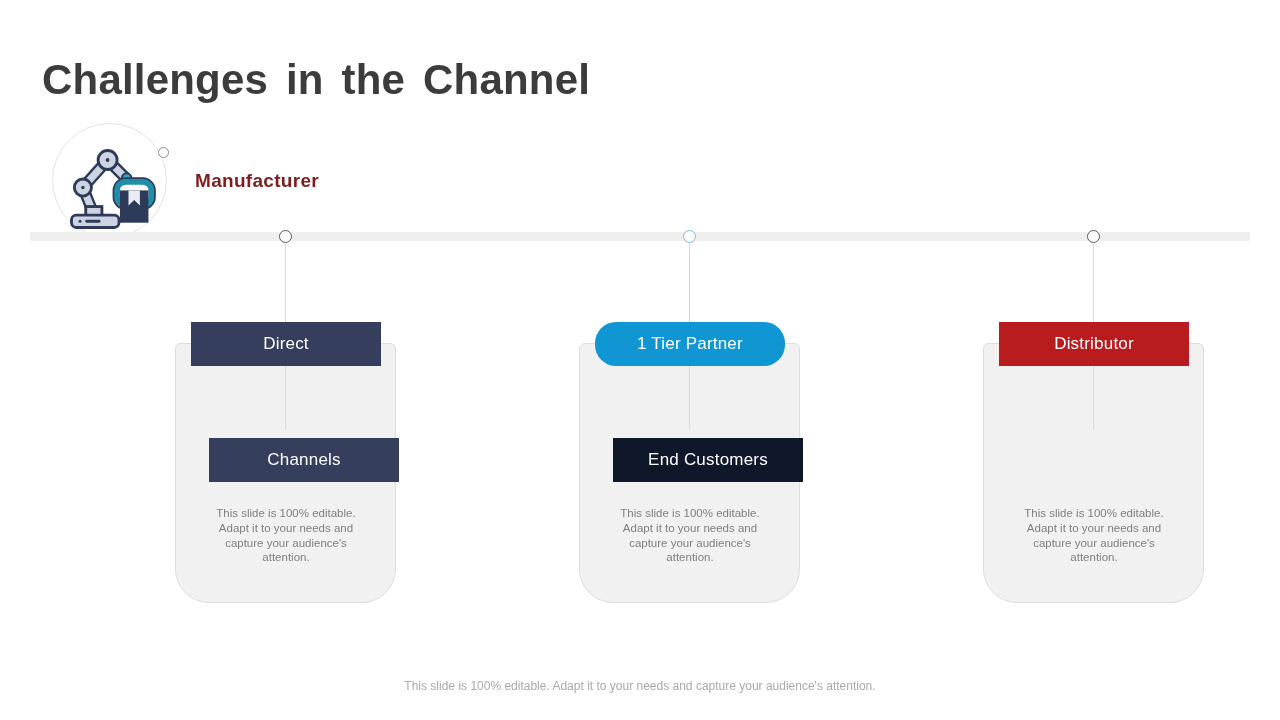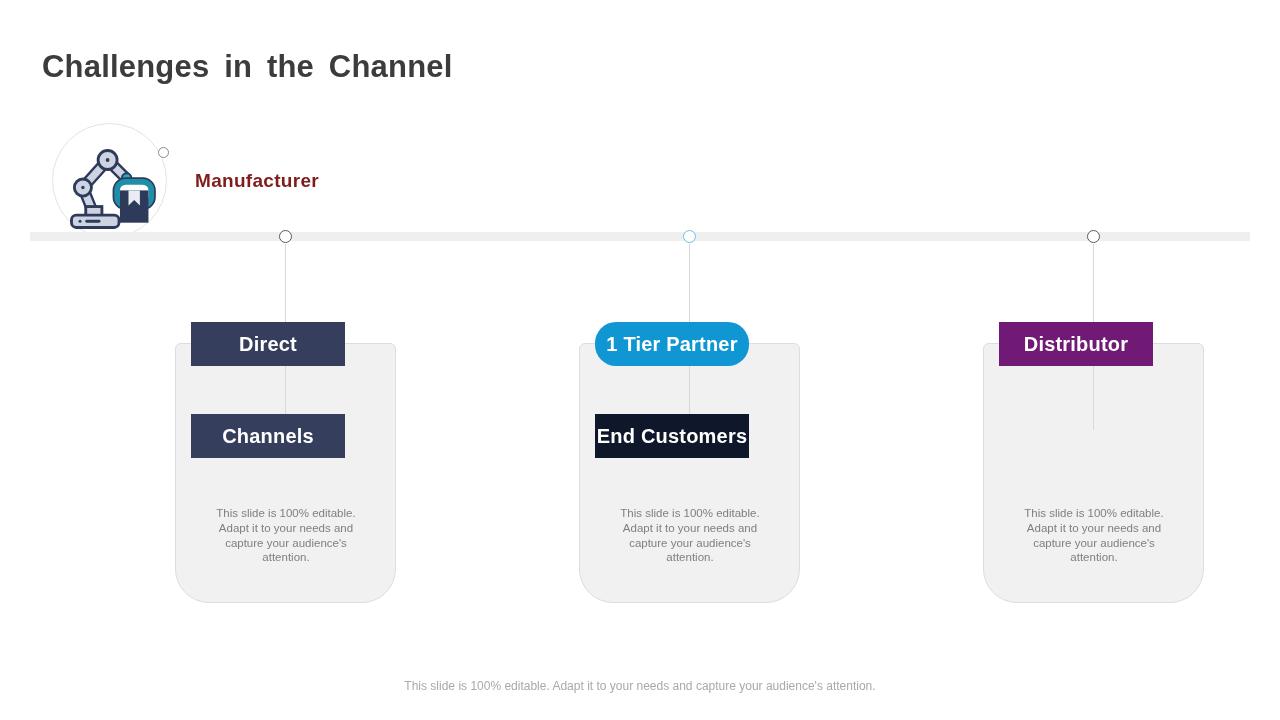--- a/index.html
+++ b/index.html
@@ -2,21 +2,21 @@
 <html><head>
 <meta charset="utf-8">
 <style>
   html,body{margin:0;padding:0;}
   body{
     width:1280px;height:720px;position:relative;overflow:hidden;
     background:#ffffff;font-family:"Liberation Sans","DejaVu Sans",sans-serif;
   }
   .slide-title{
     position:absolute;left:42px;top:28px;
-    font-size:31px;color:#3c3c3c;word-spacing:6px;letter-spacing:.2px;
+    font-size:42px;color:#3c3c3c;word-spacing:6px;letter-spacing:.2px;
   }
   
   .arc-circle{
     position:absolute;left:52px;top:123px;width:113px;height:113px;
     border:1px solid #e3e3e3;border-radius:50%;background:transparent;
   }
   .arc-dot{
     position:absolute;left:158px;top:147px;width:9px;height:9px;
     border:1.5px solid #8a8a8a;border-radius:50%;background:#fff;z-index:3;
   }
@@ -41,26 +41,26 @@
   .vline{
     position:absolute;left:110px;top:14px;width:1px;height:186px;
     background:#d8d8d8;z-index:2;
   }
   .card{
     position:absolute;left:0;top:113px;width:219px;height:258px;
     background:#f1f1f2;border:1px solid #ddd;
     border-radius:6px 6px 34px 34px;z-index:1;
   }
   .label-box{
-    position:absolute;left:16px;width:154px;height:44px;z-index:3;
-    color:#fff;font-size:20px;font-weight:bold;text-align:center;line-height:44px;
+    position:absolute;left:16px;width:190px;height:44px;z-index:3;
+    color:#fff;font-size:17px;font-weight:normal;text-align:center;line-height:44px;
     letter-spacing:.2px;
   }
   .label-box.top{top:92px;}
-  .label-box.bottom{top:184px;}
+  .label-box.bottom{top:208px;margin-left:18px;}
   .card-body{
     position:absolute;left:28px;top:276px;width:166px;z-index:3;
     font-size:11.5px;line-height:14.8px;color:#7f7f7f;text-align:center;
   }
   .footer-note{
     position:absolute;left:0;top:679px;width:1280px;text-align:center;
     font-size:12px;color:#a9a9a9;
   }
 </style>
 </head>
@@ -117,17 +117,17 @@
   <div class="node-circle blue"></div>
   <div class="label-box top" style="background: rgb(16, 150, 211); border-radius: 21px;">1 Tier Partner</div>
   <div class="label-box bottom" style="background: #0f172a;">End Customers</div>
   <div class="card-body">This slide is 100% editable. Adapt it to your needs and capture your audience's attention.</div>
 </div>
 
 <div class="col col-2">
   <div class="card"></div>
   <div class="vline"></div>
   <div class="node-circle"></div>
-  <div class="label-box top" style="background: #701a75; text-align: center;">Distributor</div>
+  <div class="label-box top" style="background: #b91c1c; text-align: center;">Distributor</div>
   <div class="card-body">This slide is 100% editable. Adapt it to your needs and capture your audience's attention.</div>
 </div>
 
 <div class="footer-note">This slide is 100% editable. Adapt it to your needs and capture your audience's attention.</div>
 
 </body></html>

